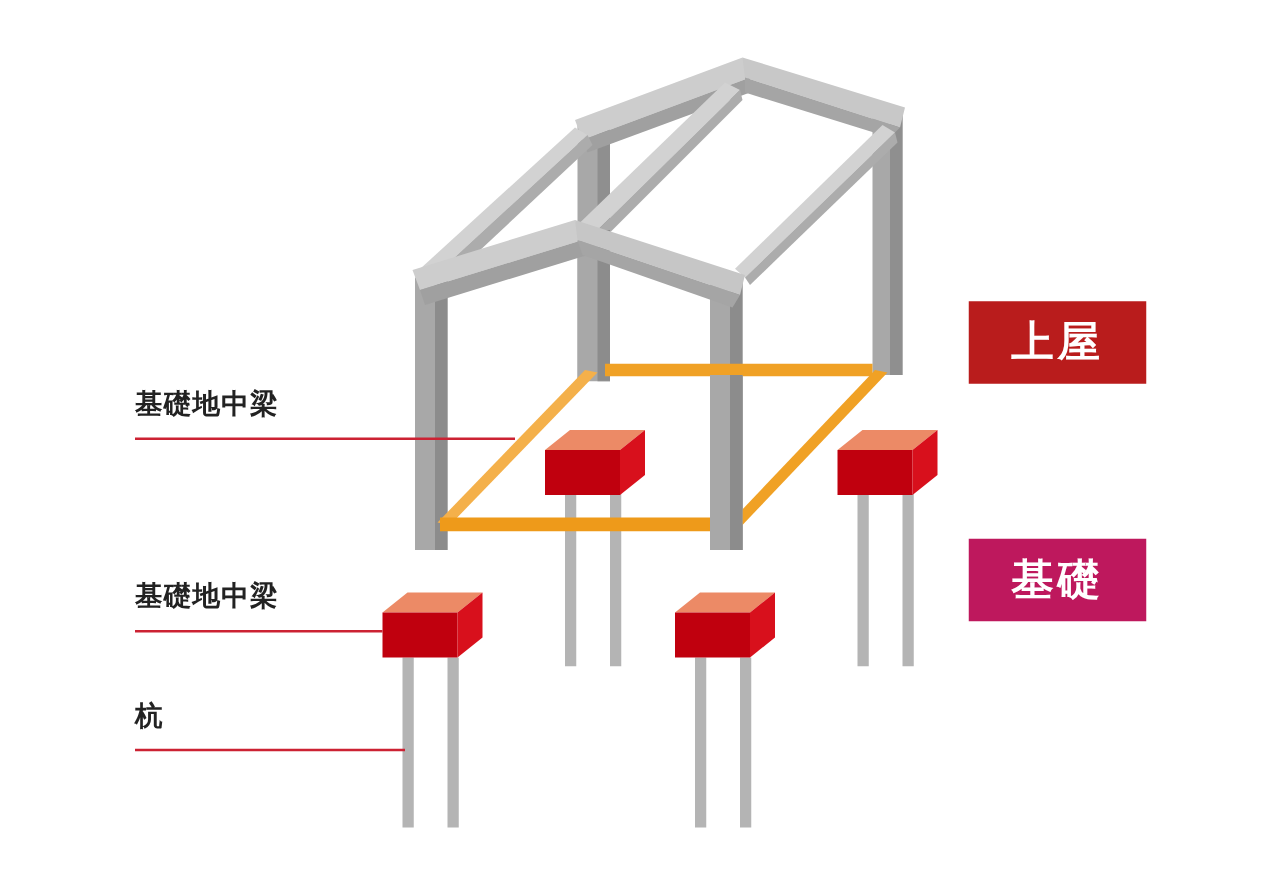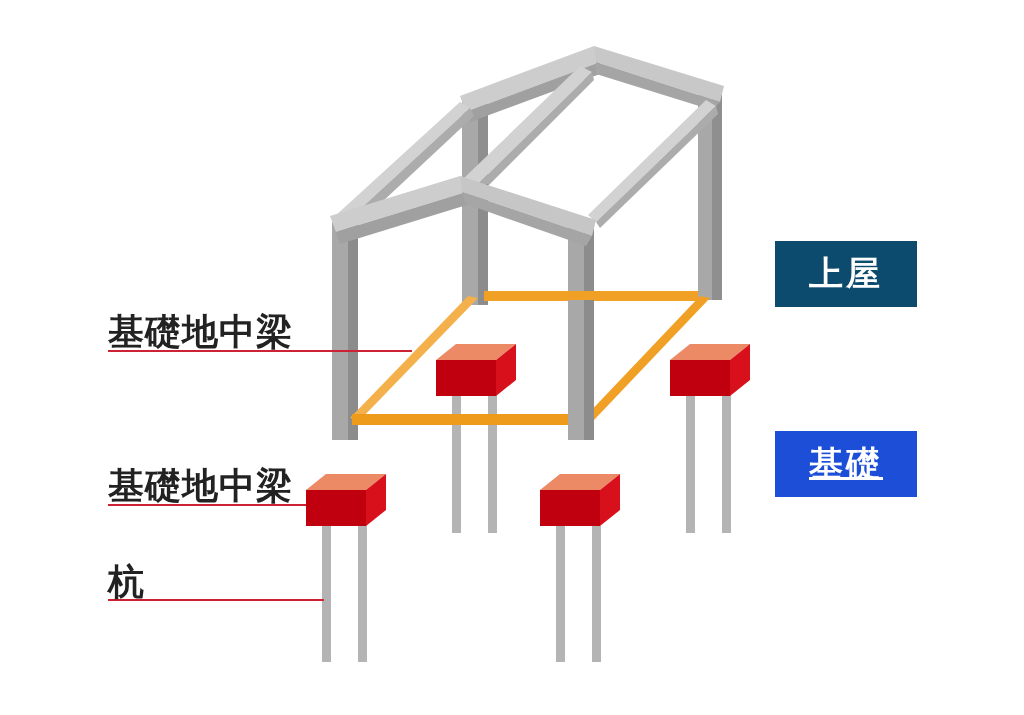--- a/index.html
+++ b/index.html
@@ -1,19 +1,19 @@
 <!DOCTYPE html>
 <html><head>
 <meta charset="utf-8">
 <style>
   html, body { margin: 0; padding: 0; background: #ffffff; }
   body { width: 1024px; height: 715px; position: relative; overflow: hidden;
          font-family: "DejaVu Sans", "Liberation Sans", sans-serif; }
   svg.diagram { position: absolute; left: 0; top: 0; }
-  .callout-label { position: absolute; font-size: 36px; font-weight: bold; color: #222222; letter-spacing: 1px; white-space: nowrap; }
+  .callout-label { position: absolute; font-size: 22px; font-weight: bold; color: #222222; letter-spacing: 1px; white-space: nowrap; }
   .legend-box { position: absolute; width: 142px; height: 66px; color: #ffffff; font-size: 34px; font-weight: bold;
                 display: flex; align-items: center; justify-content: center; letter-spacing: 3px; }
 </style>
 </head>
 <body>
 
 <svg class="diagram" width="1024" height="715" viewBox="0 0 1024 715">
 
   <g>
     <rect x="452" y="393" width="9" height="140" fill="#b4b4b4"></rect>
@@ -110,14 +110,14 @@
     <line x1="108" y1="351" x2="412" y2="351" stroke="#cc2233" stroke-width="2"></line>
     <line x1="108" y1="505" x2="306" y2="505" stroke="#cc2233" stroke-width="2"></line>
     <line x1="108" y1="600" x2="324" y2="600" stroke="#cc2233" stroke-width="2"></line>
   </g>
 </svg>
 
 <div class="callout-label" style="left:108px; top:308px;">基礎地中梁</div>
 <div class="callout-label" style="left:108px; top:462px;">基礎地中梁</div>
 <div class="callout-label" style="left:108px; top:558px;">杭</div>
 
-<div class="legend-box" style="left:775px; top:241px; background:#0c4a6e;">上屋</div>
-<div class="legend-box" style="left:775px; top:431px; background:#1d4ed8;text-decoration:underline;">基礎</div>
+<div class="legend-box" style="left:775px; top:241px; background:#b91c1c;">上屋</div>
+<div class="legend-box" style="left:775px; top:431px; background:#be185d;">基礎</div>
 
 </body></html>

